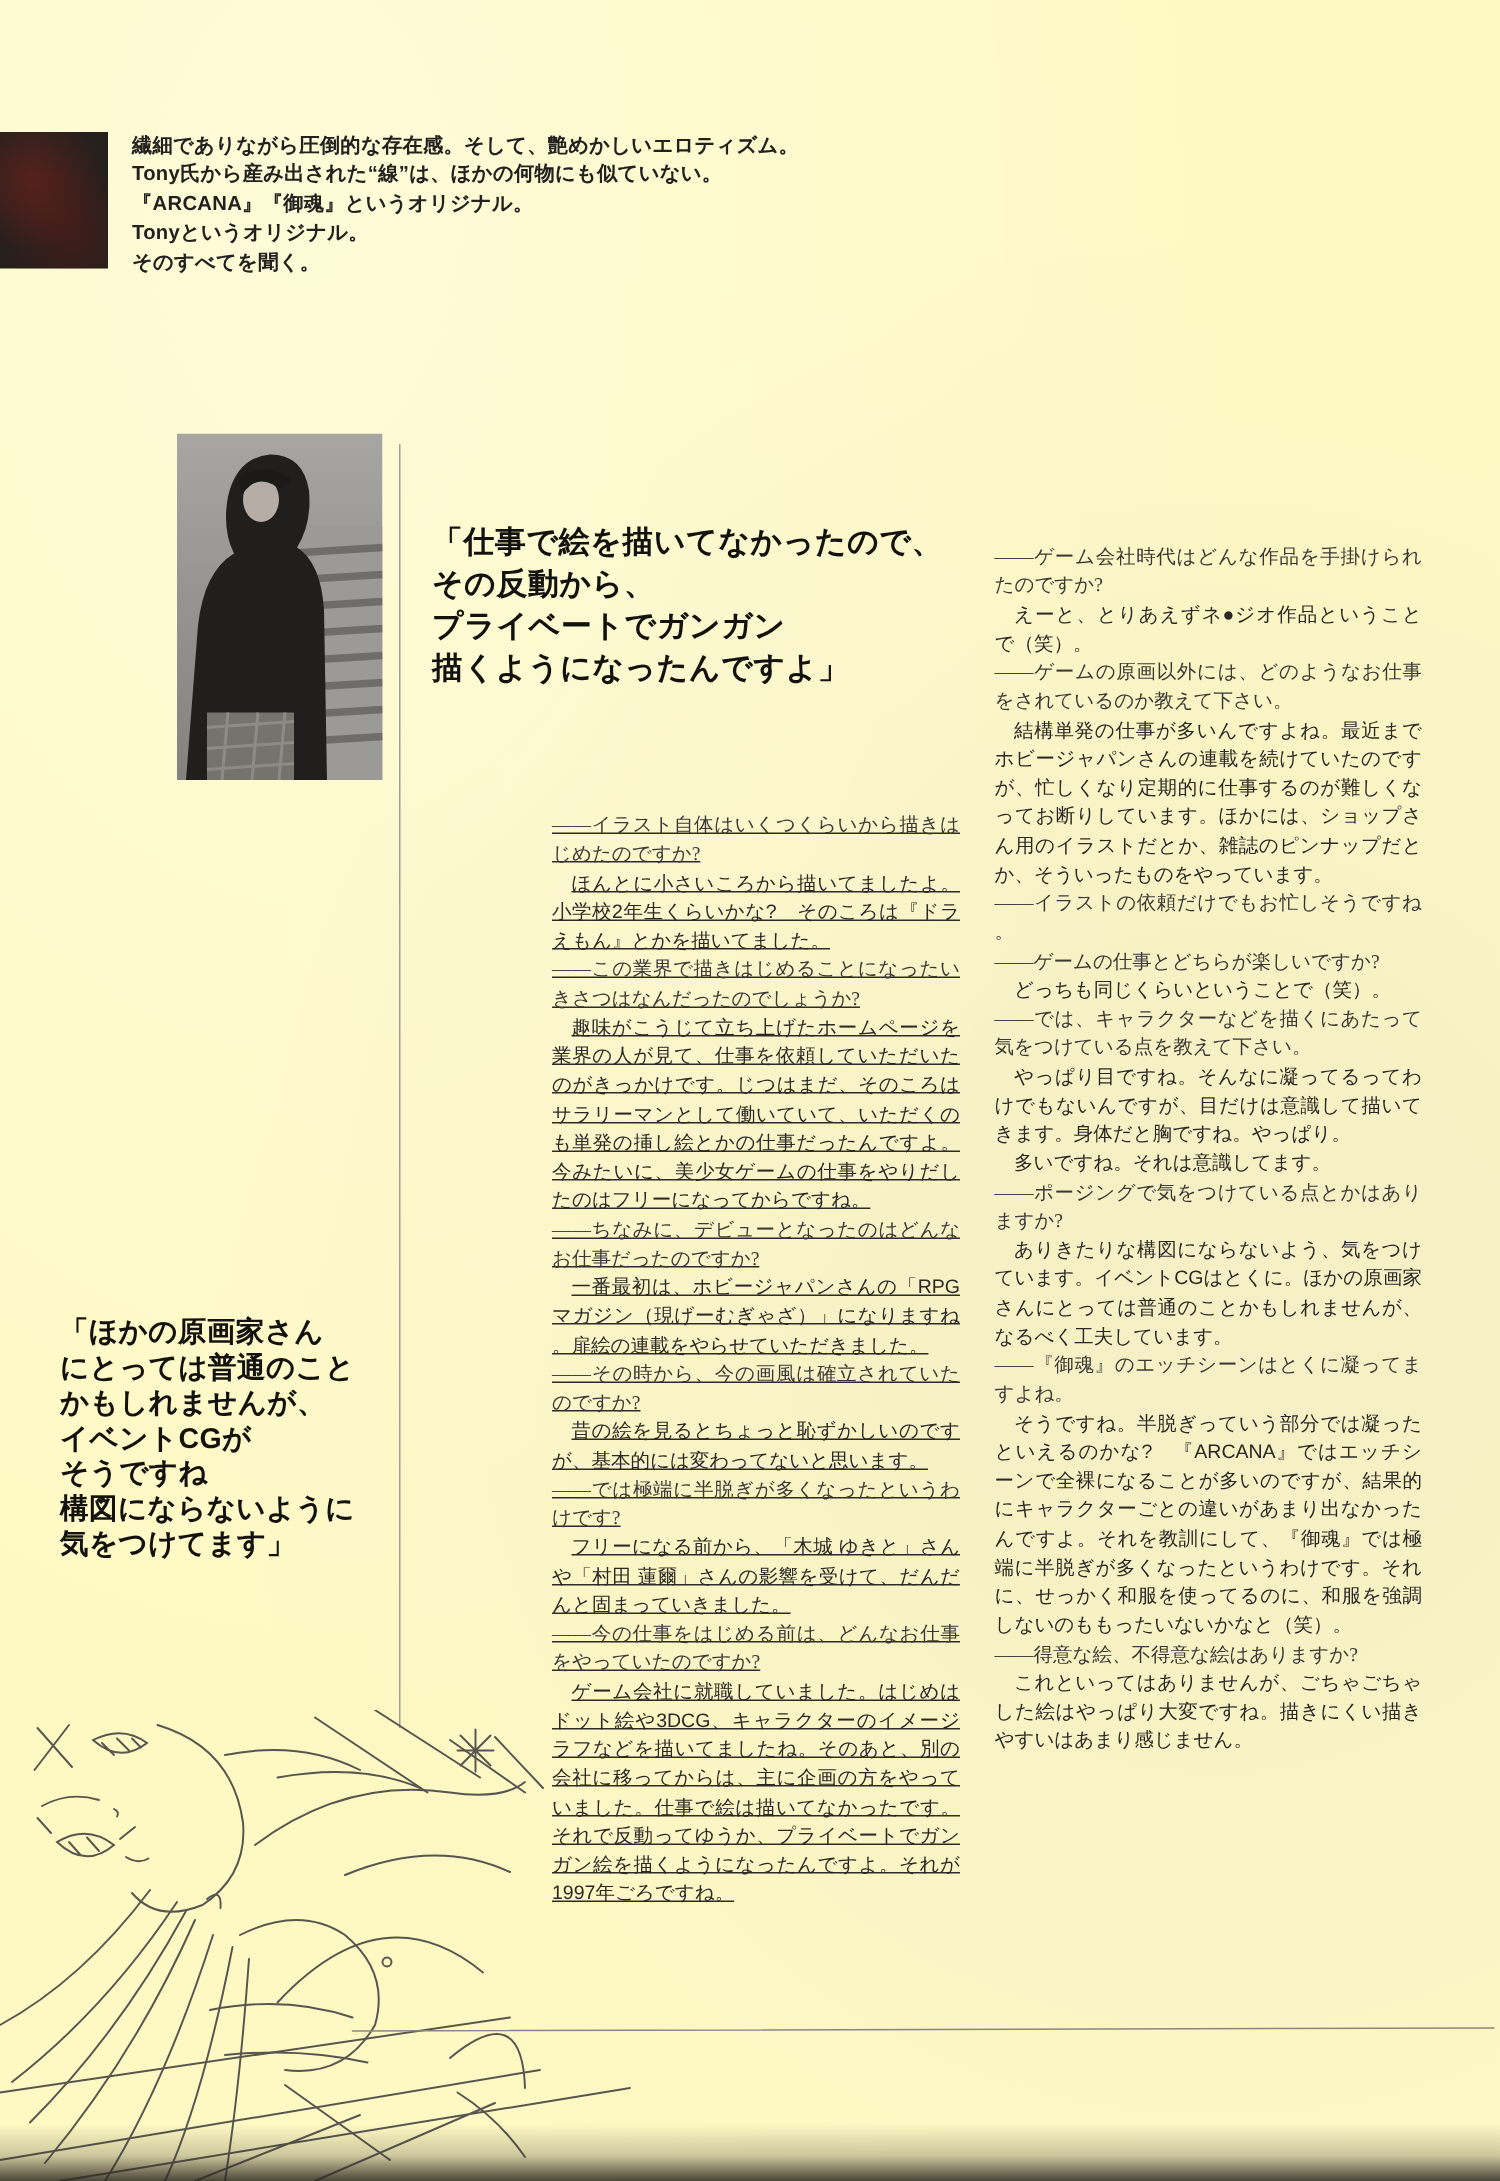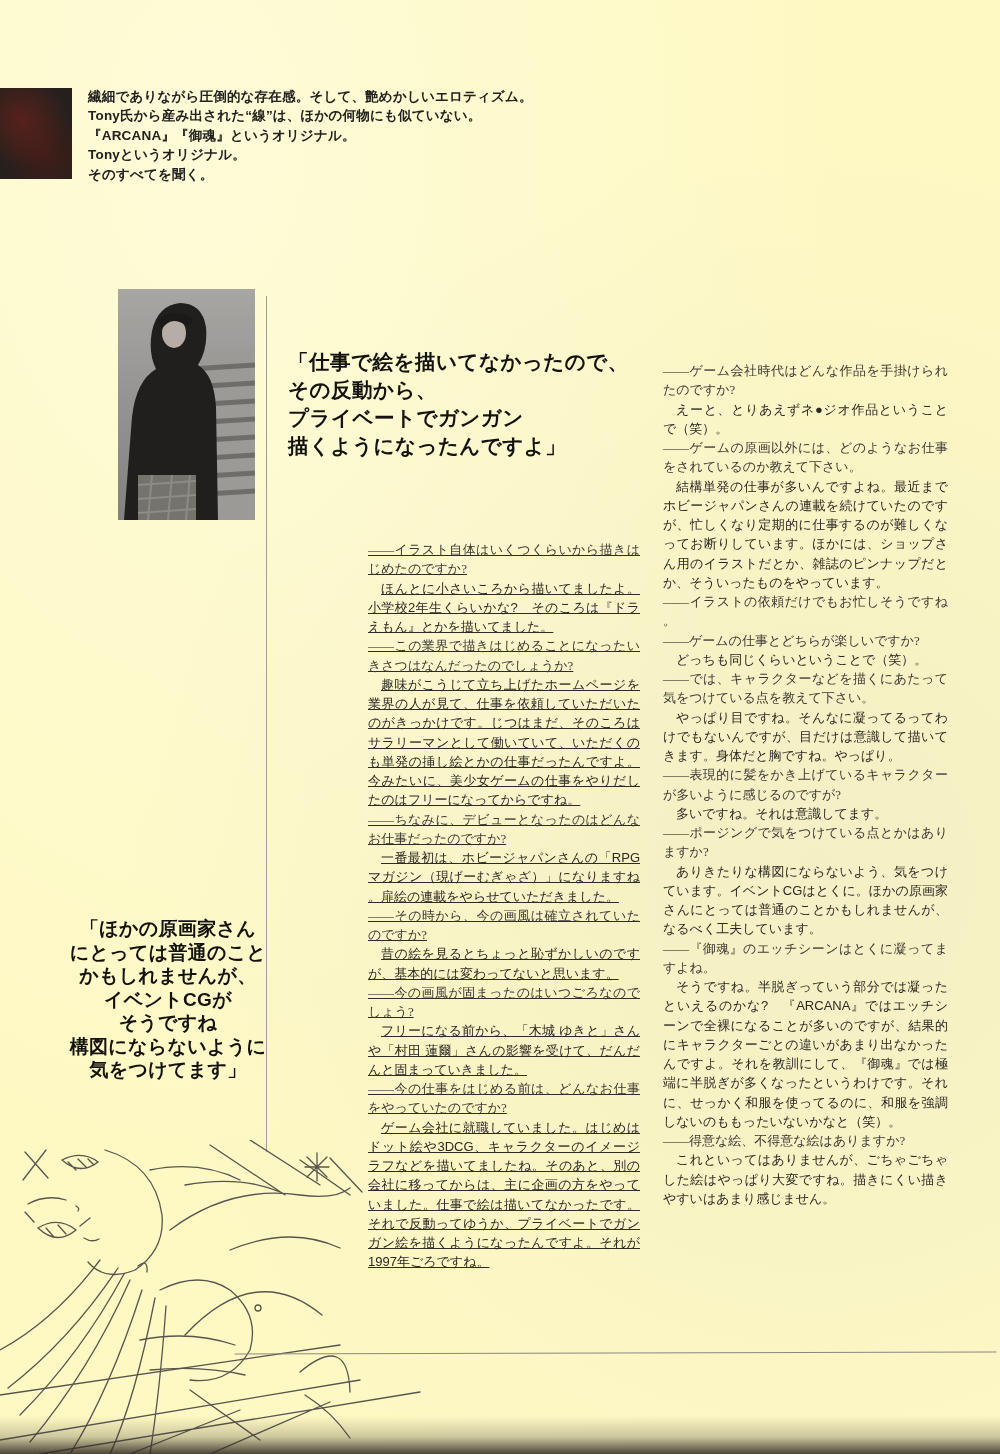--- a/index.html
+++ b/index.html
@@ -38,22 +38,22 @@
     position:absolute;left:266px;top:296px;width:1px;height:856px;
     background:#a09d98;
   }
   .quote-main{
     position:absolute;left:288px;top:348px;
     font-weight:700;font-size:20.5px;line-height:28px;
     color:#14120f;letter-spacing:0.5px;white-space:nowrap;
   }
   .quote-side{
     position:absolute;left:40px;top:877px;width:256px;
-    text-align:center;font-weight:700;font-size:19px;line-height:23.5px;
-    color:#14120f;letter-spacing:0.3px;white-space:nowrap;margin-top:40px;
+    text-align:left;font-weight:700;font-size:19px;line-height:23.5px;
+    color:#14120f;letter-spacing:0.3px;white-space:nowrap;
   }
   .col{
     position:absolute;
     font-size:13px;line-height:19.25px;
     text-align:justify;word-break:break-all;line-break:anywhere;
     color:#2e2b28;
     margin-top:12px;
   }
   .col-left{left:368px;top:528px;width:272px;text-decoration:underline;}
   .col-right{left:663px;top:349px;width:285px;}
@@ -150,38 +150,37 @@
   <div class="col col-left">
 
   <p class="q">——イラスト自体はいくつくらいから描きはじめたのですか?</p>
       <p class="a">ほんとに小さいころから描いてましたよ。小学校2年生くらいかな?　そのころは『ドラえもん』とかを描いてました。</p>
       <p class="q">——この業界で描きはじめることになったいきさつはなんだったのでしょうか?</p>
       <p class="a">趣味がこうじて立ち上げたホームページを業界の人が見て、仕事を依頼していただいたのがきっかけです。じつはまだ、そのころはサラリーマンとして働いていて、いただくのも単発の挿し絵とかの仕事だったんですよ。今みたいに、美少女ゲームの仕事をやりだしたのはフリーになってからですね。</p>
       <p class="q">——ちなみに、デビューとなったのはどんなお仕事だったのですか?</p>
       <p class="a">一番最初は、ホビージャパンさんの「RPGマガジン（現げーむぎゃざ）」になりますね。扉絵の連載をやらせていただきました。</p>
       <p class="q">——その時から、今の画風は確立されていたのですか?</p>
       <p class="a">昔の絵を見るとちょっと恥ずかしいのですが、基本的には変わってないと思います。</p>
-      <p class="q">——今の画風が固まったのはいつごろなのでしょう?</p>
+      <p class="q">——では極端に半脱ぎが多くなったというわけです?</p>
       <p class="a">フリーになる前から、「木城 ゆきと」さんや「村田 蓮爾」さんの影響を受けて、だんだんと固まっていきました。</p>
       <p class="q">——今の仕事をはじめる前は、どんなお仕事をやっていたのですか?</p>
       <p class="a">ゲーム会社に就職していました。はじめはドット絵や3DCG、キャラクターのイメージラフなどを描いてましたね。そのあと、別の会社に移ってからは、主に企画の方をやっていました。仕事で絵は描いてなかったです。それで反動ってゆうか、プライベートでガンガン絵を描くようになったんですよ。それが1997年ごろですね。</p>
     </div>
 
   <div class="col col-right">
 
   <p class="q">——ゲーム会社時代はどんな作品を手掛けられたのですか?</p>
       <p class="a">えーと、とりあえずネ●ジオ作品ということで（笑）。</p>
       <p class="q">——ゲームの原画以外には、どのようなお仕事をされているのか教えて下さい。</p>
       <p class="a">結構単発の仕事が多いんですよね。最近までホビージャパンさんの連載を続けていたのですが、忙しくなり定期的に仕事するのが難しくなってお断りしています。ほかには、ショップさん用のイラストだとか、雑誌のピンナップだとか、そういったものをやっています。</p>
       <p class="q">——イラストの依頼だけでもお忙しそうですね。</p>
       <p class="q">——ゲームの仕事とどちらが楽しいですか?</p>
       <p class="a">どっちも同じくらいということで（笑）。</p>
       <p class="q">——では、キャラクターなどを描くにあたって気をつけている点を教えて下さい。</p>
       <p class="a">やっぱり目ですね。そんなに凝ってるってわけでもないんですが、目だけは意識して描いてきます。身体だと胸ですね。やっぱり。</p>
-      <p class="q">——表現的に髪をかき上げているキャラクターが多いように感じるのですが?</p>
       <p class="a">多いですね。それは意識してます。</p>
       <p class="q">——ポージングで気をつけている点とかはありますか?</p>
       <p class="a">ありきたりな構図にならないよう、気をつけています。イベントCGはとくに。ほかの原画家さんにとっては普通のことかもしれませんが、なるべく工夫しています。</p>
       <p class="q">——『御魂』のエッチシーンはとくに凝ってますよね。</p>
       <p class="a">そうですね。半脱ぎっていう部分では凝ったといえるのかな?　『ARCANA』ではエッチシーンで全裸になることが多いのですが、結果的にキャラクターごとの違いがあまり出なかったんですよ。それを教訓にして、『御魂』では極端に半脱ぎが多くなったというわけです。それに、せっかく和服を使ってるのに、和服を強調しないのももったいないかなと（笑）。</p>
       <p class="q">——得意な絵、不得意な絵はありますか?</p>
       <p class="a">これといってはありませんが、ごちゃごちゃした絵はやっぱり大変ですね。描きにくい描きやすいはあまり感じません。</p>
     </div>
 
   <div class="quote-side">

